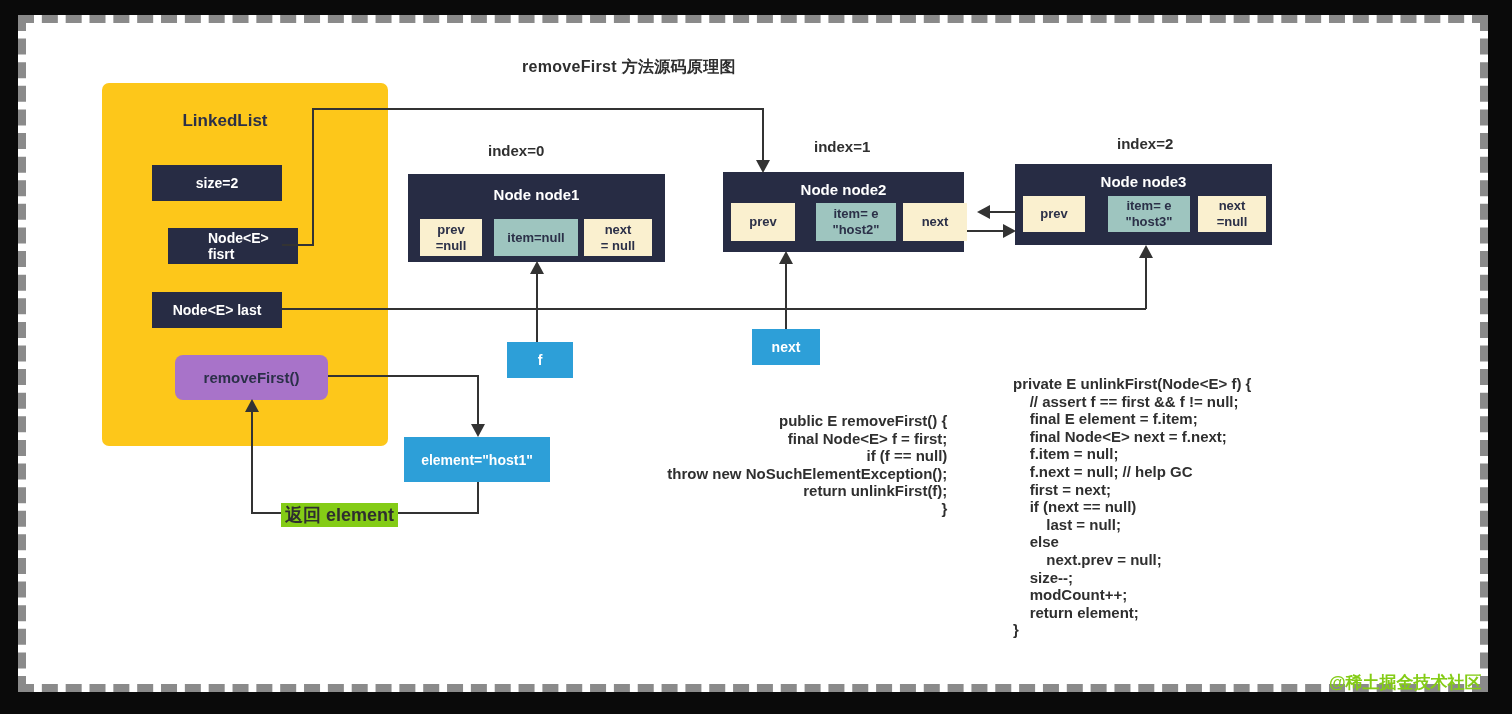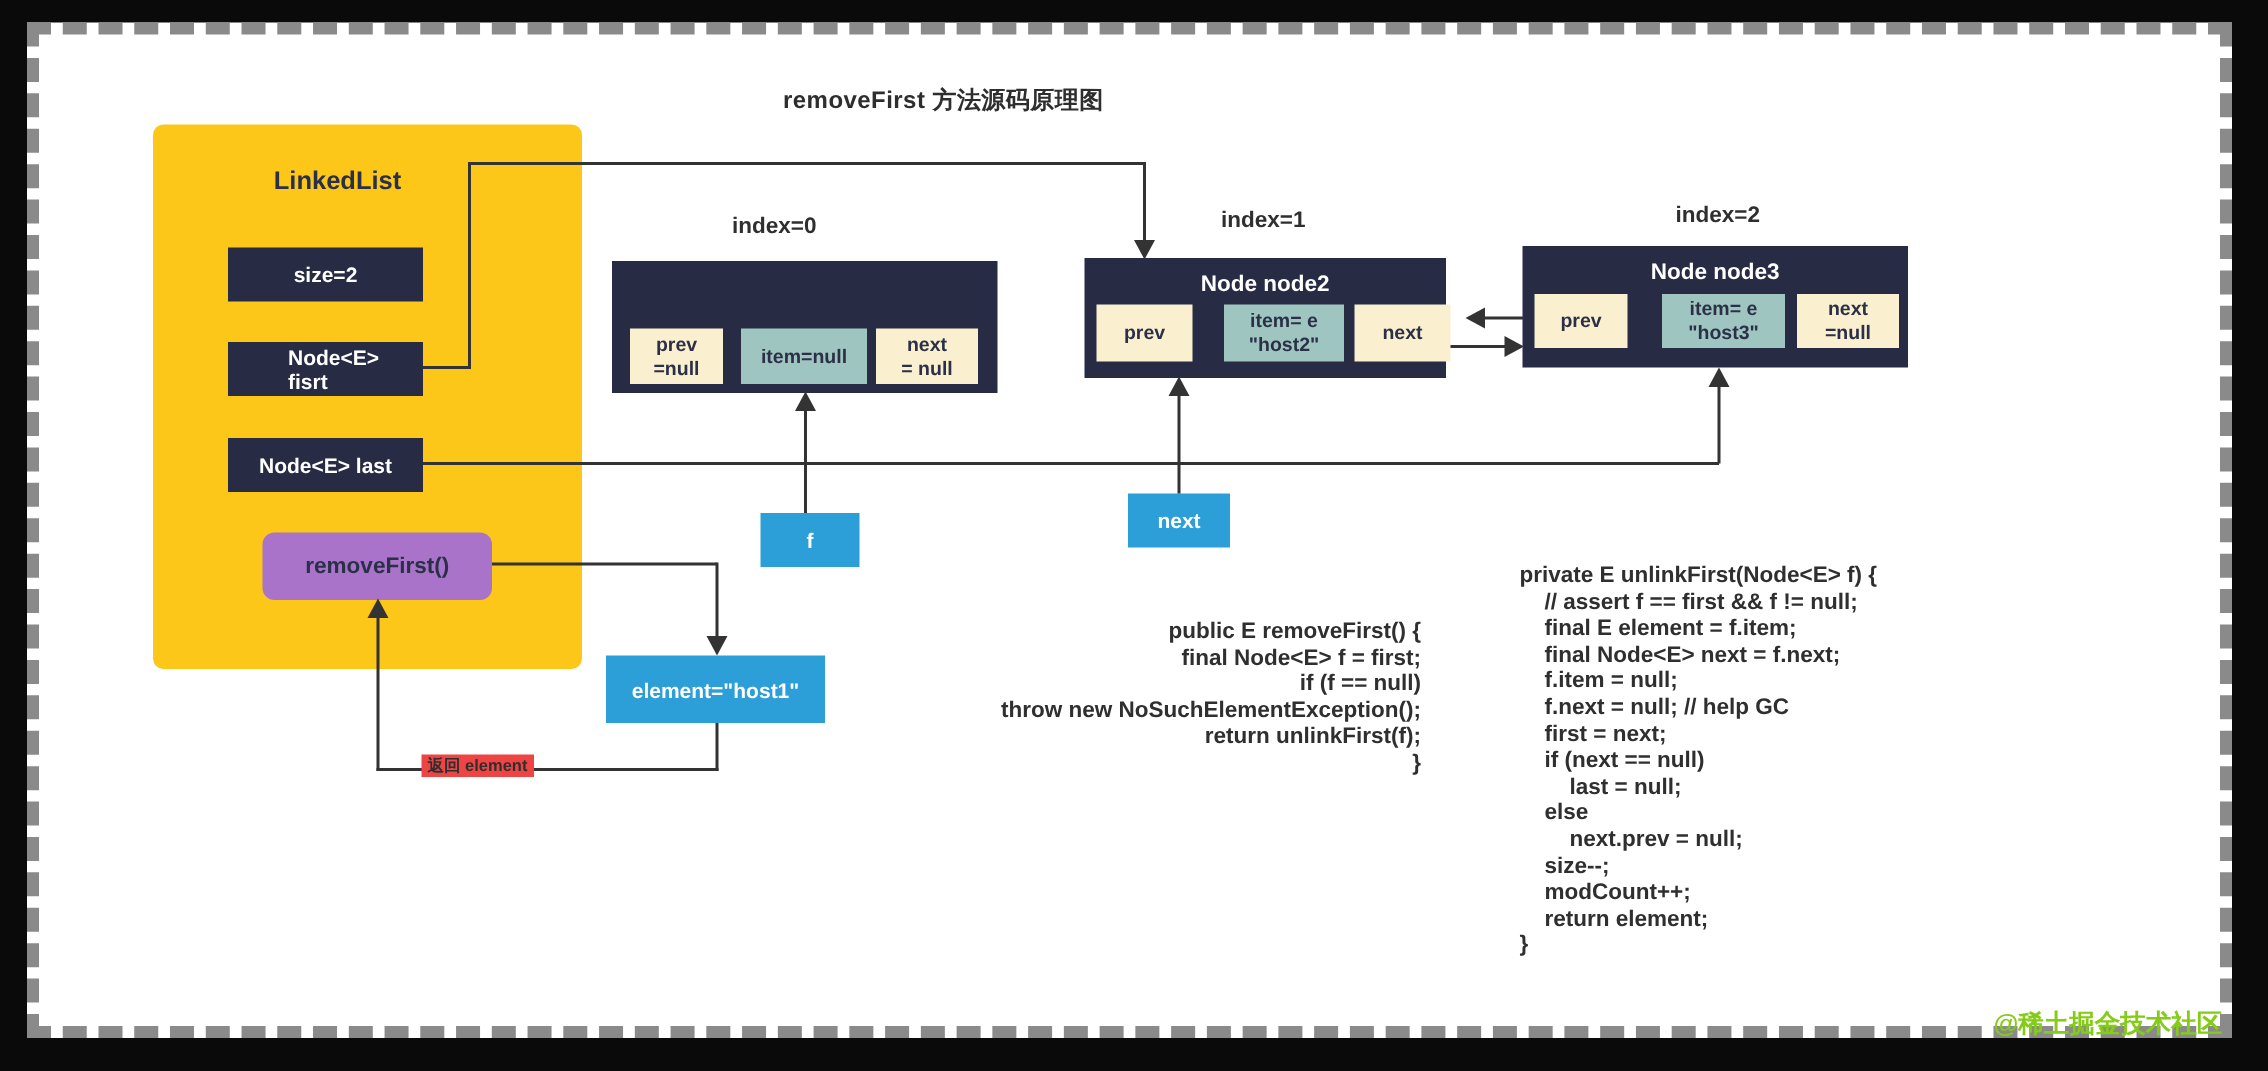--- a/index.html
+++ b/index.html
@@ -36,50 +36,51 @@
   .blue { position:absolute; background:#2d9fd8; color:#ffffff; font-size:14px; font-weight:bold;
           display:flex; align-items:center; justify-content:center; }
 
   .line { position:absolute; background:#333333; }
   .ah { position:absolute; width:0; height:0; }
   .ah-down  { border-left:7px solid transparent; border-right:7px solid transparent; border-top:13px solid #333; }
   .ah-up    { border-left:7px solid transparent; border-right:7px solid transparent; border-bottom:13px solid #333; }
   .ah-left  { border-top:7px solid transparent; border-bottom:7px solid transparent; border-right:13px solid #333; }
   .ah-right { border-top:7px solid transparent; border-bottom:7px solid transparent; border-left:13px solid #333; }
 
-  .ret-label { position:absolute; left:281px; top:503px; background:#ef4444; padding:0 4px;
-               font-size:11px; font-weight:bold; color:#2f2f2f; }
+  .ret-label { position:absolute; left:281px; top:503px; background:#84cc16; padding:0 4px;
+               font-size:18px; font-weight:bold; color:#2f2f2f; }
 
   .code { position:absolute; font-family:"Liberation Sans","DejaVu Sans",sans-serif;
           font-size:15px; font-weight:bold; color:#2f2f2f; white-space:pre; line-height:17.6px; }
 
   .watermark { position:absolute; left:1329px; top:671px; font-size:17px; font-weight:600;
                color:#84cc16; z-index:5; }
 </style>
 </head>
 <body>
 
 <div class="stage">
 
   <div class="frame"></div>
 
   <div class="title" style="left:522px; top:57px;">removeFirst 方法源码原理图</div>
 
   <div class="ll-box"></div>
   <div class="ll-title">LinkedList</div>
   <div class="field" style="left:152px; top:165px;">size=2</div>
-  <div class="field" style="left:152px; top:228px;padding-left:40px;">Node&lt;E&gt; fisrt</div>
+  <div class="field" style="left:168px; top:228px;padding-left:40px;">Node&lt;E&gt; fisrt</div>
   <div class="field" style="left:152px; top:292px;">Node&lt;E&gt; last</div>
   <div class="method">removeFirst()</div>
 
   <div class="idx" style="left:488px; top:142px;">index=0</div>
   <div class="idx" style="left:814px; top:138px;">index=1</div>
   <div class="idx" style="left:1117px; top:135px;">index=2</div>
 
   <div class="node" style="left:408px; top:174px; width:257px; height:88px;">
+    <div class="node-title" style="top:12px;">Node node1</div>
     <div class="cell cream" style="left:12px; top:45px; width:62px; height:37px;">prev
 =null</div>
     <div class="cell teal" style="left:86px; top:45px; width:84px; height:37px;">item=null</div>
     <div class="cell cream" style="left:176px; top:45px; width:68px; height:37px;">next
 = null</div>
   </div>
 
   <div class="node" style="left:723px; top:172px; width:241px; height:80px;">
     <div class="node-title" style="top:9px;">Node node2</div>
     <div class="cell cream" style="left:8px; top:31px; width:64px; height:38px;">prev</div>

